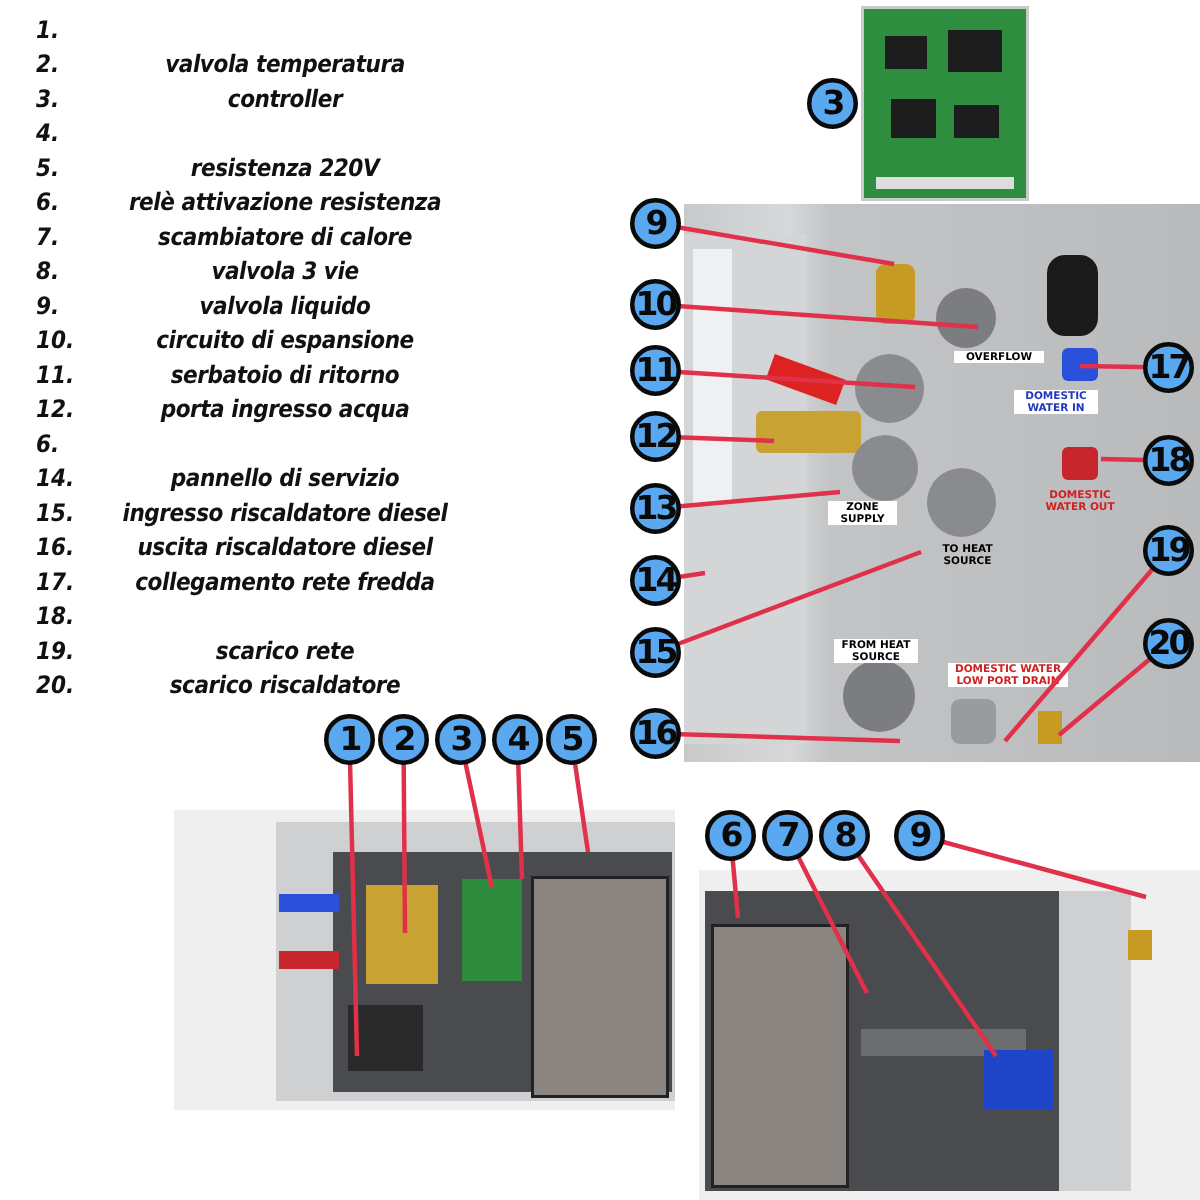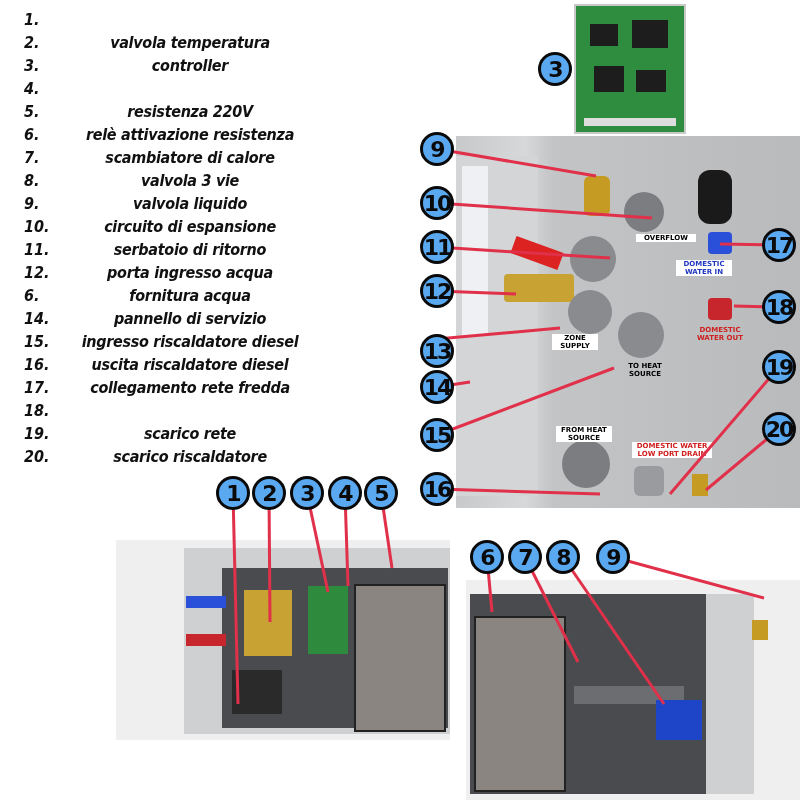--- a/index.html
+++ b/index.html
@@ -65,21 +65,20 @@
     <div class="legend-row">
       <span class="legend-num">11.</span>
       <span class="legend-text">serbatoio di ritorno</span>
     </div>
     <div class="legend-row">
       <span class="legend-num">12.</span>
       <span class="legend-text">porta ingresso acqua</span>
     </div>
     <div class="legend-row">
       <span class="legend-num">6.</span>
-      <span class="legend-text">fornitura acqua</span>
     </div>
     <div class="legend-row">
       <span class="legend-num">14.</span>
       <span class="legend-text">pannello di servizio</span>
     </div>
     <div class="legend-row">
       <span class="legend-num">15.</span>
       <span class="legend-text">ingresso riscaldatore diesel</span>
     </div>
     <div class="legend-row">
@@ -178,21 +177,21 @@
     <line x1="487" y1="557" x2="492" y2="612" stroke="#e0304a" stroke-width="3"></line>
     <line x1="525" y1="557" x2="578" y2="662" stroke="#e0304a" stroke-width="3"></line>
     <line x1="563" y1="557" x2="664" y2="704" stroke="#e0304a" stroke-width="3"></line>
     <line x1="613" y1="557" x2="764" y2="598" stroke="#e0304a" stroke-width="3"></line>
   </svg>
 <div id="callouts">
     <div class="callout" style="left: 420px; top: 132px;">9</div>
     <div class="callout" style="left: 420px; top: 186px;">10</div>
     <div class="callout" style="left: 420px; top: 230px;">11</div>
     <div class="callout" style="left: 420px; top: 274px;">12</div>
-    <div class="callout" style="left: 420px; top: 322px; margin-top: 12px;">13</div>
+    <div class="callout" style="left: 420px; top: 322px;">13</div>
     <div class="callout" style="left: 420px; top: 370px;">14</div>
     <div class="callout" style="left: 420px; top: 418px;">15</div>
     <div class="callout" style="left: 420px; top: 472px;">16</div>
     <div class="callout" style="left: 762px; top: 228px;">17</div>
     <div class="callout" style="left: 762px; top: 290px;">18</div>
     <div class="callout" style="left: 762px; top: 350px;">19</div>
     <div class="callout" style="left: 762px; top: 412px;">20</div>
     <div class="callout" style="left: 216px; top: 476px;">1</div>
     <div class="callout" style="left: 252px; top: 476px;">2</div>
     <div class="callout" style="left: 290px; top: 476px;">3</div>

